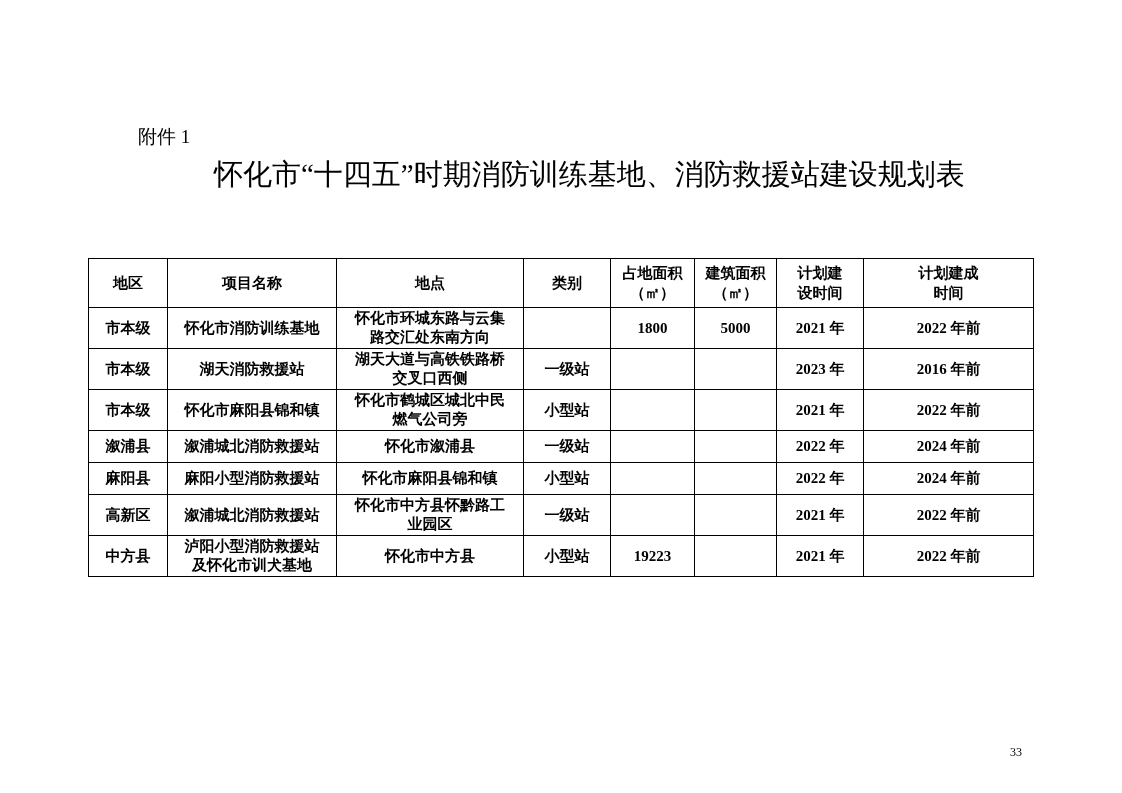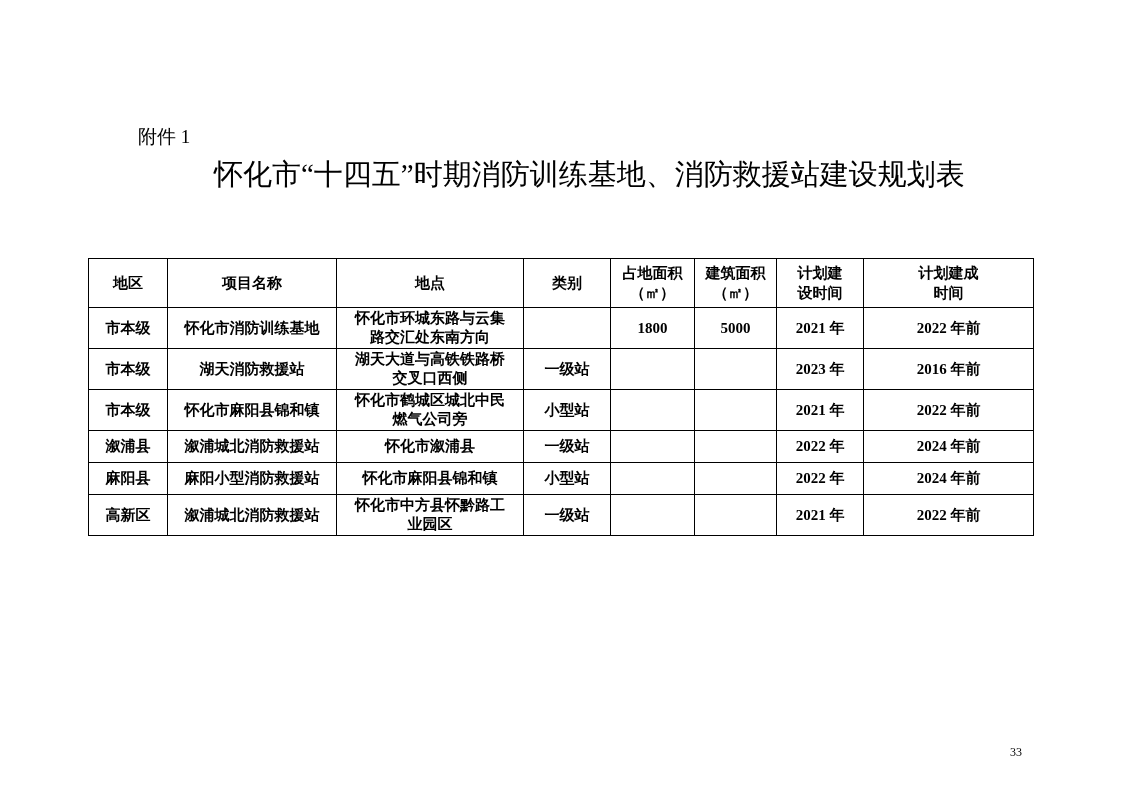--- a/index.html
+++ b/index.html
@@ -167,18 +167,29 @@
           <td>高新区</td>
           <td>溆浦城北消防救援站</td>
           <td>怀化市中方县怀黔路工
 业园区</td>
           <td>一级站</td>
           <td></td>
           <td></td>
           <td>2021 年</td>
           <td>2022 年前</td>
         </tr>
+        <tr>
+          <td>中方县</td>
+          <td>泸阳小型消防救援站
+及怀化市训犬基地</td>
+          <td>怀化市中方县</td>
+          <td>小型站</td>
+          <td>19223</td>
+          <td></td>
+          <td>2021 年</td>
+          <td>2022 年前</td>
+        </tr>
       </tbody>
   </table>
 
   <div class="page-number">33</div>
 
 </div>
 
 </body></html>

